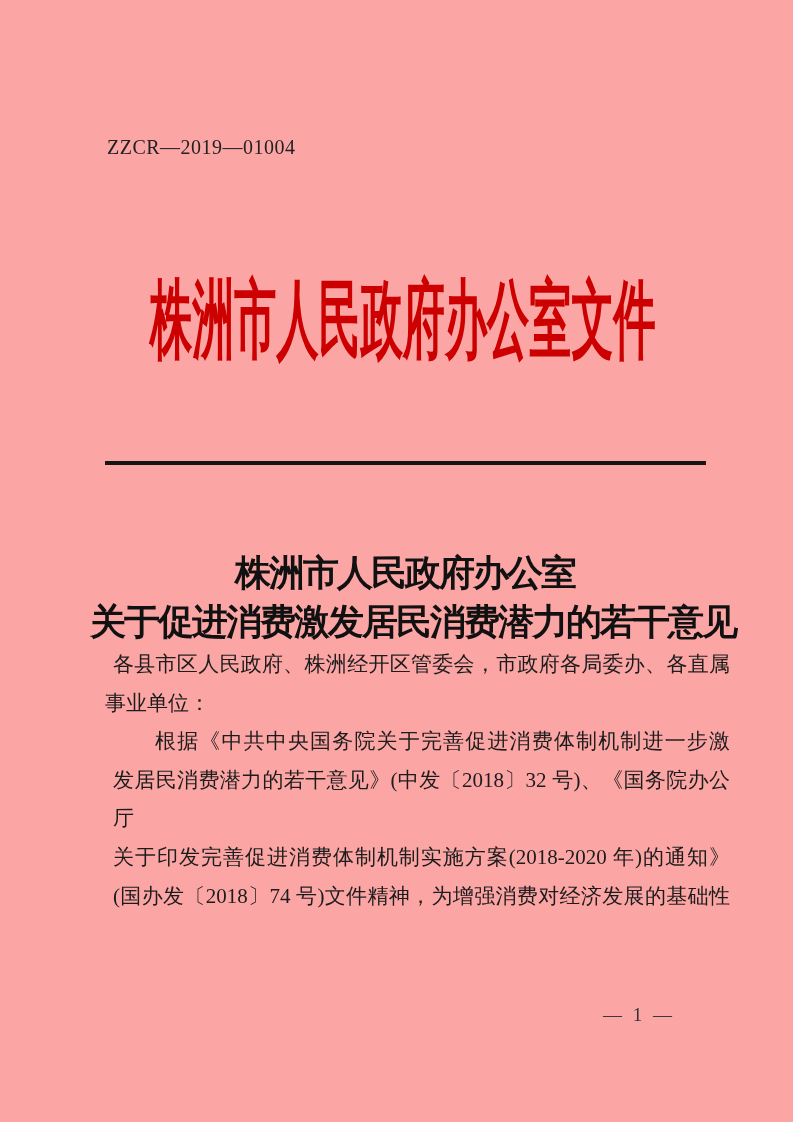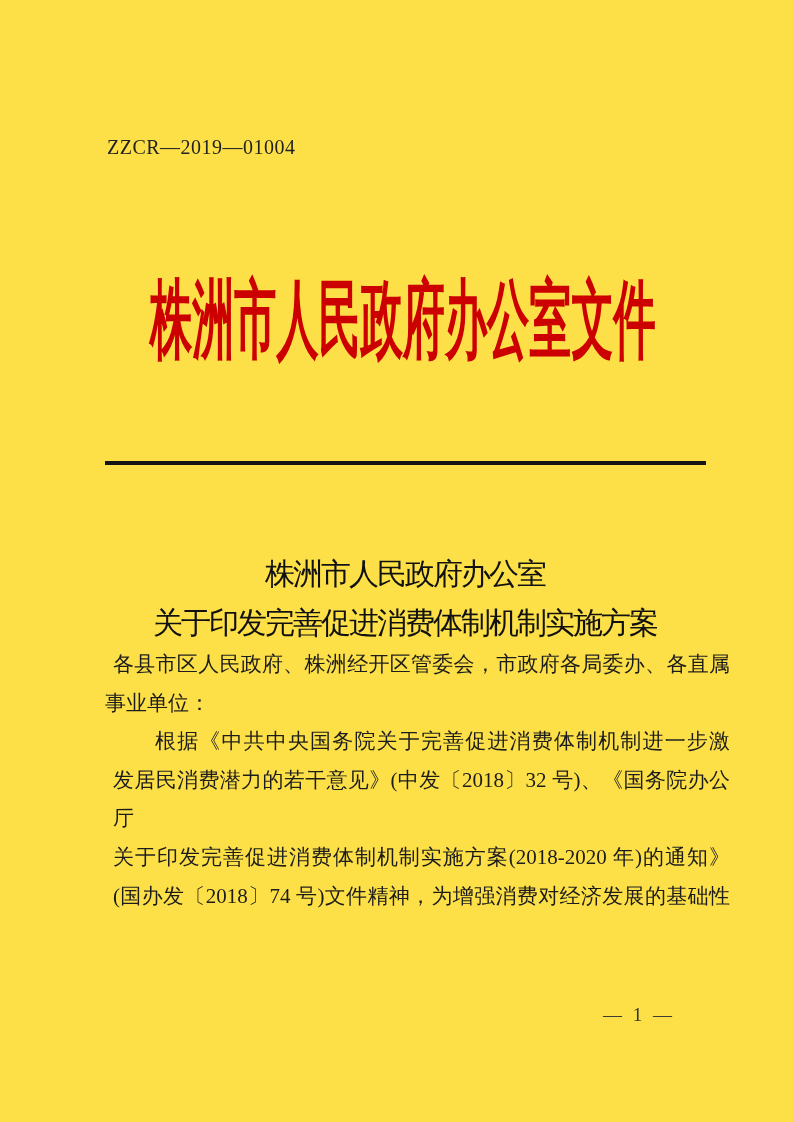--- a/index.html
+++ b/index.html
@@ -1,20 +1,20 @@
 <!DOCTYPE html>
 <html><head>
 <meta charset="utf-8">
 <style>
   html,body{margin:0;padding:0;background:#f2f2f2;}
   .page{
     position:relative;
     width:793px;height:1122px;
     margin:0 auto;
-    background:#fde047;
+    background:#fca5a5;
     overflow:hidden;
     font-family:"Liberation Serif","DejaVu Serif",serif;
     color:#1a1a1a;
   }
   .serial{
     position:absolute;top:136px;left:107px;
     font-size:20px;letter-spacing:0.5px;color:#222;
     white-space:nowrap;
   }
   .banner{
@@ -34,22 +34,22 @@
     text-align:center;
     font-size:21px;letter-spacing:2px;color:#222;
     white-space:nowrap;
   }
   .rule{
     position:absolute;top:461px;left:105px;width:601px;height:4px;
     background:#151515;
   }
   .doc-title{
     position:absolute;top:549px;left:90px;width:630px;
-    text-align:center;font-weight:normal;
-    font-size:30px;line-height:49px;letter-spacing:-2px;
+    text-align:center;font-weight:bold;
+    font-size:36px;line-height:49px;letter-spacing:-2px;
     color:#111;
     white-space:nowrap;
   }
   .body-block{
     position:absolute;top:645px;left:105px;width:625px;
     font-size:21px;line-height:38.6px;color:#1c1c1c;
   }
   .bl{min-height:38.6px;white-space:normal;}
   .jl{text-align:justify;text-align-last:justify;margin-left:8px;}
   .ll{text-align:right;text-align-last:left;}
@@ -70,21 +70,21 @@
 
   <div class="banner">
     <span class="banner-text" style="color: rgb(204, 0, 0);">株洲市人民政府办公室文件</span>
   </div>
 
 
   <div class="rule"></div>
 
   <div class="doc-title">
     <div>株洲市人民政府办公室</div>
-    <div>关于印发完善促进消费体制机制实施方案</div>
+    <div>关于促进消费激发居民消费潜力的若干意见</div>
   </div>
 
   <div class="body-block">
     <div class="bl jl">各县市区人民政府、株洲经开区管委会，市政府各局委办、各直属</div>
     <div class="bl ll">事业单位：</div>
     <div class="bl jl ind">根据《中共中央国务院关于完善促进消费体制机制进一步激</div>
     <div class="bl jl">发居民消费潜力的若干意见》(中发〔2018〕32 号)、《国务院办公厅</div>
     <div class="bl jl">关于印发完善促进消费体制机制实施方案(2018-2020 年)的通知》</div>
     <div class="bl jl">(国办发〔2018〕74 号)文件精神，为增强消费对经济发展的基础性</div>
   </div>

